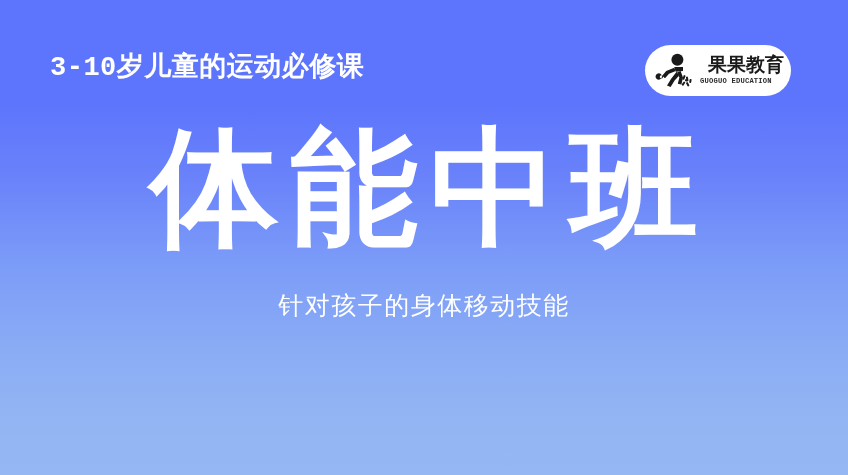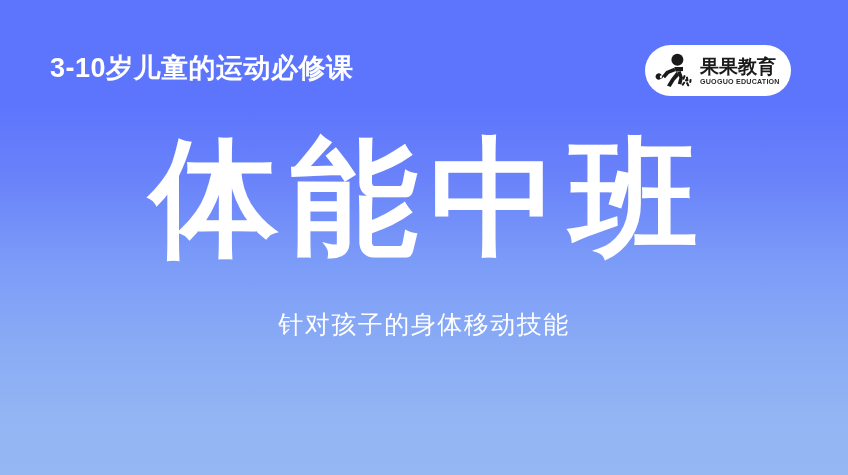--- a/index.html
+++ b/index.html
@@ -15,21 +15,21 @@
     height: 475px;
     overflow: hidden;
     background: linear-gradient(to bottom,
         #5d75fc 0%,
         #5d75fc 22%,
         #6a83fa 38%,
         #7b9bf8 55%,
         #89abf5 72%,
         #93b5f3 88%,
         #95b7f2 100%);
-    font-family: Liberation Sans, sans-serif;
+    font-family: Liberation Mono, monospace;
     padding-left: 20px;
     -webkit-font-smoothing: antialiased;
   }
 
   
   .tagline {
     position: absolute;
     left: 50px;
     top: 53px;
     font-size: 27px;
@@ -67,20 +67,21 @@
     align-items: flex-start;
     justify-content: center;
     line-height: 1;
   }
   .logo-cn {
     font-size: 19px;
     font-weight: bold;
     color: #1a1a1a;
     letter-spacing: 0px;
     white-space: nowrap;
+    margin-left: 8px;
   }
   .logo-en {
     font-size: 7px;
     font-weight: bold;
     color: #2b2b2b;
     letter-spacing: 0.2px;
     margin-top: 2px;
     white-space: nowrap;
     transform: scaleX(1.02);
     transform-origin: left center;
@@ -100,21 +101,21 @@
     text-indent: 12px;
     line-height: 1.02;
     white-space: nowrap;
   }
 
   
   .subtitle {
     position: absolute;
     left: 0;
     right: 0;
-    top: 303px;
+    top: 286px;
     text-align: center;
     color: #ffffff;
     font-size: 25px;
     font-weight: normal;
     letter-spacing: 1.5px;
     line-height: 1.75;
   }
   .subtitle-line { display: block; white-space: nowrap; }
 </style>
 </head>

